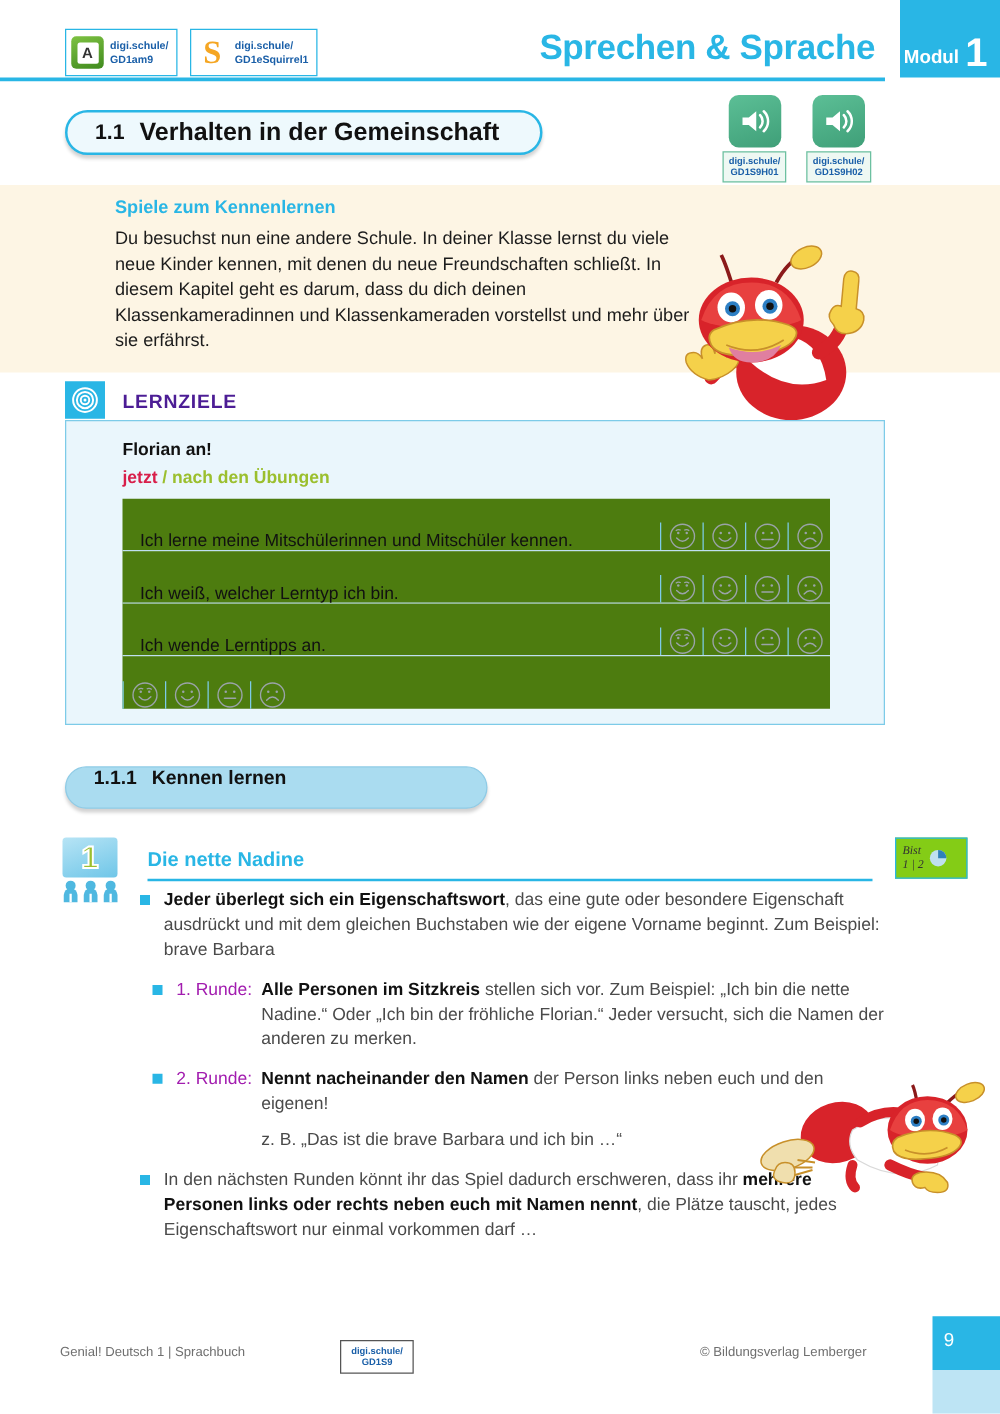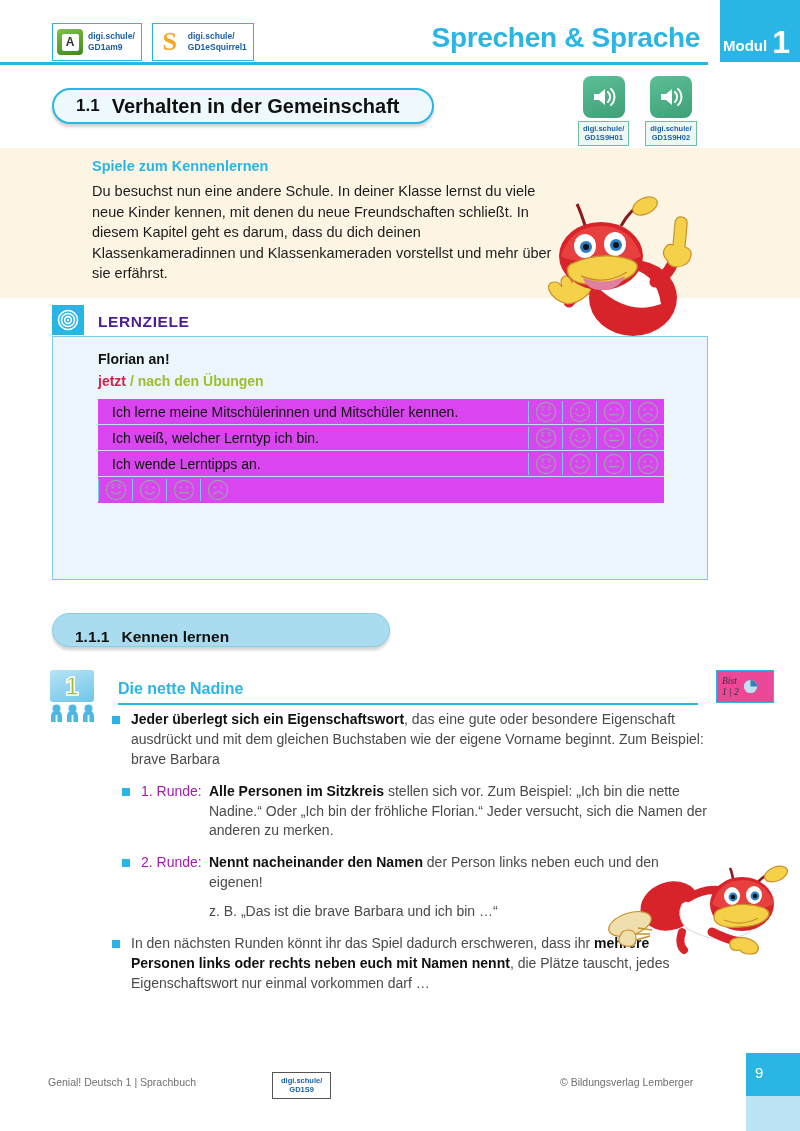--- a/index.html
+++ b/index.html
@@ -104,39 +104,39 @@
     background: #eaf6fc; border: 1.4px solid #7dcbe8;
   }
   .lz-kreuze { position: absolute; left: 45px; top: 14px; font-size: 14px; font-weight: bold; color: #111; }
   .lz-legend { position: absolute; left: 45px; top: 36px; font-size: 14px; font-weight: bold; }
   .lz-jetzt { color: #d81e4a; }
   .lz-slash { color: #9bbf2e; font-weight: bold; }
   .lz-nach { color: #9bbf2e; }
 
   .lz-table { position: absolute; left: 45px; top: 62px; width: 566px; }
   .lz-row {
-    display: flex; align-items: center; background: #d946ef;
-    border-bottom: 1.4px solid #bfe0ef; height: 26px;
+    display: flex; align-items: flex-end; background: #4d7c0f;
+    border-bottom: 1.4px solid #bfe0ef; height: 42px;
   }
   .lz-row:last-child { border-bottom: none; }
   .lz-label {
     flex: 1 1 auto; display: flex; align-items: center; padding-left: 14px;
     font-size: 14px; color: #111;
   }
   .lz-cell {
     width: 34px; flex: 0 0 34px; display: flex; align-items: center; justify-content: center;
     border-left: 1.4px solid #7dcbe8;
   }
 
   
   .sub-pill {
     position: absolute; left: 52px; top: 613px;
     width: 338px; height: 34px; border-radius: 17px;
     background: #aadcf0; border: 1px solid #8ecbe6;
-    display: flex; align-items: flex-end; padding-left: 22px;
+    display: flex; align-items: flex-start; padding-left: 22px;
     box-shadow: 0 3px 3px rgba(0,0,0,.18);
   }
   .sub-pill .num { font-size: 15.5px; font-weight: bold; color: #111; margin-right: 12px; }
   .sub-pill .ttl { font-size: 15.5px; font-weight: bold; color: #111; }
 
   
   .ex-badge { position: absolute; left: 50px; top: 670px; width: 52px; height: 54px; }
   .ex-sq {
     width: 44px; height: 32px;
     background: linear-gradient(160deg,#b7e4f5,#6fc6e8);
@@ -147,21 +147,21 @@
   .ex-people { display: flex; gap: 3px; margin-top: 2px; }
 
   .ex-title {
     position: absolute; left: 118px; top: 680px;
     font-size: 16px; font-weight: bold; color: #29b6e5;
   }
   .ex-rule { position: absolute; left: 118px; top: 703px; width: 580px; height: 1.6px; background: #29b6e5; }
 
   .bist-badge {
     position: absolute; left: 716px; top: 670px; width: 58px; height: 33px;
-    border: 1px solid #29b6e5; background: #ec4899;
+    border: 1px solid #29b6e5; background: #84cc16;
     display: flex; align-items: center; padding-left: 5px; gap: 4px;
   }
   .bist-txt { font-family: "Liberation Serif", serif; font-style: italic;
               font-size: 9.5px; color: #333; line-height: 1.15; }
 
   
   .content { position: absolute; left: 112px; top: 710px; width: 600px; }
   .bl { display: flex; margin-bottom: 12px; }
   .bl .sq {
     flex: 0 0 auto; width: 8px; height: 8px; background: #29b6e5;

